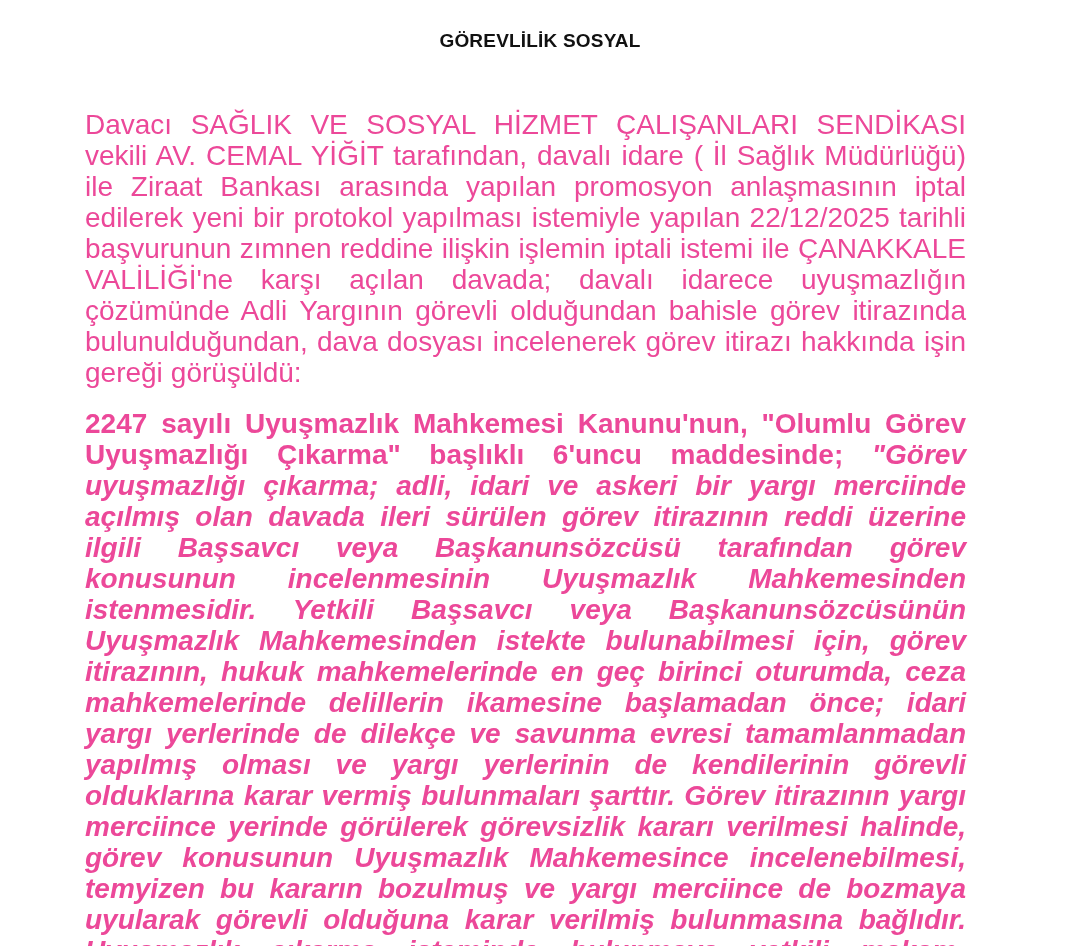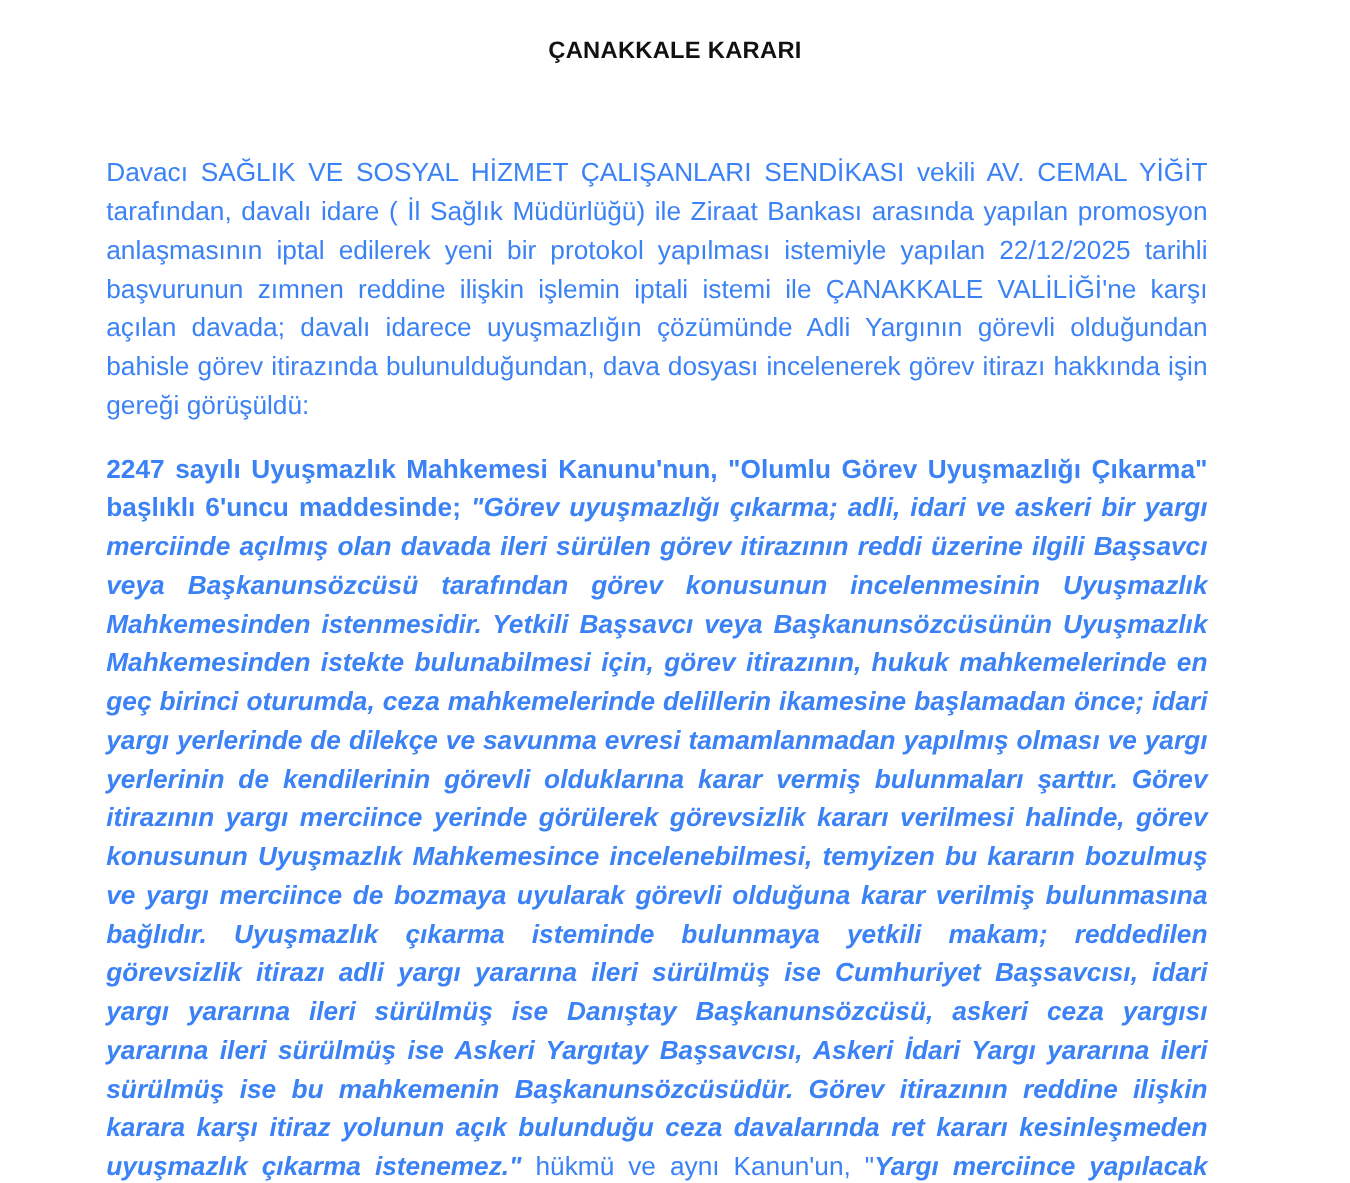--- a/index.html
+++ b/index.html
@@ -33,24 +33,24 @@
   }
   .body-block {
     position: absolute;
     top: 107px;
     left: 85px;
     width: 881px;
   }
   .para {
     text-align: justify;
     text-justify: inter-word;
-    font-size: 21px;
+    font-size: 28px;
     line-height: 31px;
-    margin: 16px 0 20px 0;
-    color: #3b82f6;
+    margin: 2px 0 20px 0;
+    color: #ec4899;
     -webkit-hyphens: none;
     hyphens: none;
     word-spacing: 0.2px;
   }
   .para:last-child {
     margin-bottom: 0;
   }
   .para-1 {
     font-weight: normal;
     font-style: normal;
@@ -77,21 +77,21 @@
   .para-2 .tail-quote {
     font-style: italic;
     font-weight: normal;
   }
 </style>
 </head>
 <body>
 
 <div class="page">
 
-  <div class="doc-title">ÇANAKKALE KARARI</div>
+  <div class="doc-title">GÖREVLİLİK SOSYAL</div>
 
   <div class="body-block">
 
     <p class="para para-1">Davacı SAĞLIK VE SOSYAL HİZMET ÇALIŞANLARI SENDİKASI vekili AV. CEMAL YİĞİT tarafından, davalı idare ( İl Sağlık Müdürlüğü) ile Ziraat Bankası arasında yapılan promosyon anlaşmasının iptal edilerek yeni bir protokol yapılması istemiyle yapılan 22/12/2025 tarihli başvurunun zımnen reddine ilişkin işlemin  iptali istemi ile ÇANAKKALE  VALİLİĞİ'ne karşı açılan davada; davalı idarece uyuşmazlığın çözümünde Adli Yargının görevli olduğundan bahisle görev itirazında bulunulduğundan, dava dosyası incelenerek görev itirazı hakkında işin gereği görüşüldü:</p>
 
     <p class="para para-2">
       <span class="lead">2247 sayılı Uyuşmazlık Mahkemesi Kanunu'nun, "Olumlu Görev Uyuşmazlığı Çıkarma" başlıklı 6'uncu maddesinde;</span>
       <span class="quote">"Görev uyuşmazlığı çıkarma; adli, idari ve askeri bir yargı merciinde açılmış olan davada ileri sürülen görev itirazının reddi üzerine ilgili Başsavcı veya Başkanunsözcüsü tarafından görev konusunun incelenmesinin Uyuşmazlık Mahkemesinden istenmesidir. Yetkili Başsavcı veya Başkanunsözcüsünün Uyuşmazlık Mahkemesinden istekte bulunabilmesi için, görev itirazının, hukuk mahkemelerinde en geç birinci oturumda, ceza mahkemelerinde delillerin ikamesine başlamadan önce; idari yargı yerlerinde de dilekçe ve savunma evresi tamamlanmadan yapılmış olması ve yargı yerlerinin de kendilerinin görevli olduklarına karar vermiş bulunmaları şarttır. Görev itirazının yargı merciince yerinde görülerek görevsizlik kararı verilmesi halinde, görev konusunun Uyuşmazlık Mahkemesince incelenebilmesi, temyizen bu kararın bozulmuş ve yargı merciince de bozmaya uyularak görevli olduğuna karar verilmiş bulunmasına bağlıdır. Uyuşmazlık çıkarma isteminde bulunmaya yetkili makam; reddedilen görevsizlik itirazı adli yargı yararına ileri sürülmüş ise Cumhuriyet Başsavcısı, idari yargı yararına ileri sürülmüş ise Danıştay Başkanunsözcüsü, askeri ceza yargısı yararına ileri sürülmüş ise Askeri Yargıtay Başsavcısı, Askeri İdari Yargı yararına ileri sürülmüş ise bu mahkemenin Başkanunsözcüsüdür. Görev itirazının reddine ilişkin karara karşı itiraz yolunun açık bulunduğu ceza davalarında ret kararı kesinleşmeden uyuşmazlık çıkarma istenemez."</span>
       <span class="connector">hükmü ve aynı Kanun'un, "</span><span class="quote-2">Yargı merciince yapılacak işlemler" başlıklı 12'nci maddesinde;</span>
       <span class="tail-quote">"Görev itirazında bulunan kişi veya makam, itirazın reddine ilişkin kararın verildiği tarihten, şayet</span>

